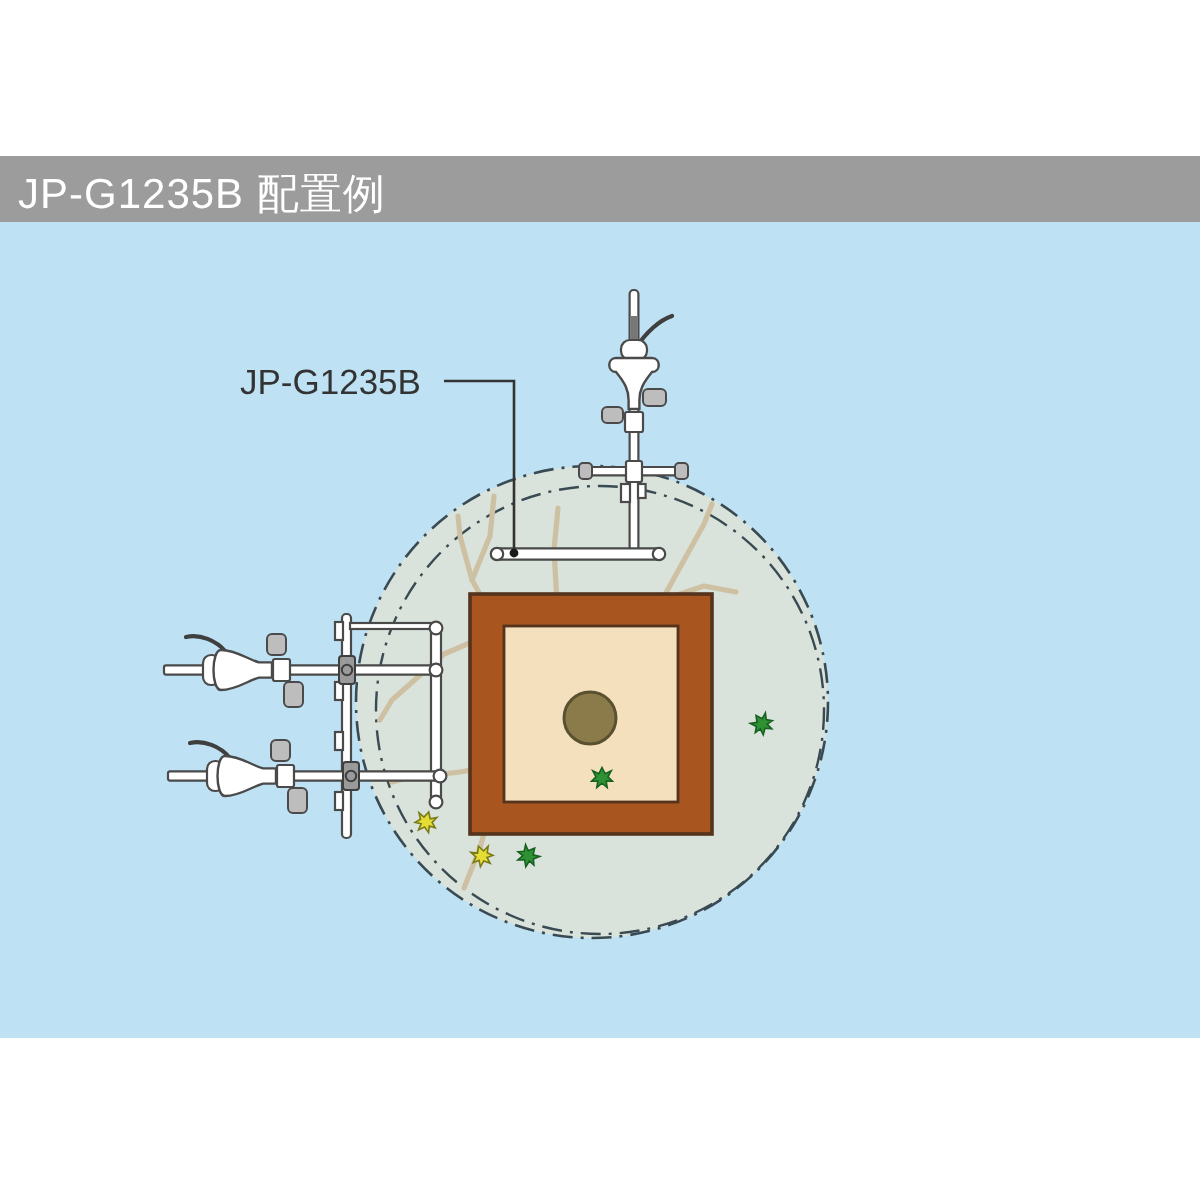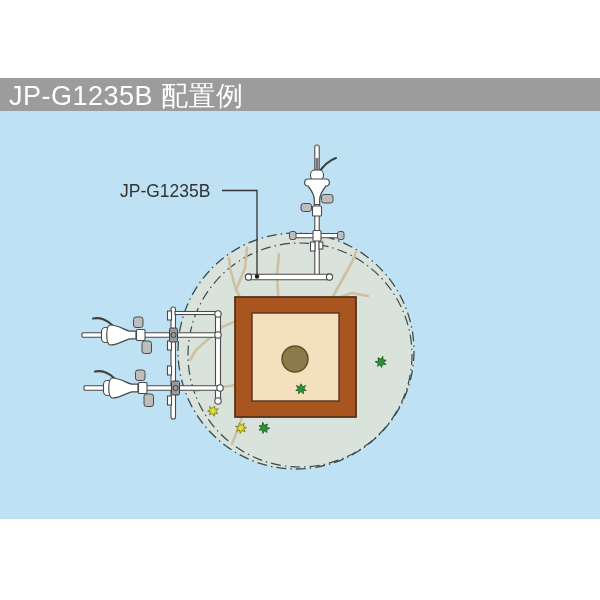--- a/index.html
+++ b/index.html
@@ -5,23 +5,23 @@
   html,body{margin:0;padding:0;}
   body{
     width:600px;height:600px;position:relative;overflow:hidden;
     background:var(--page-bg,#fff);
     font-family:"Liberation Sans","DejaVu Sans",sans-serif;
   }
   .header{
     position:absolute;left:0;top:78px;width:600px;height:33px;
     background:var(--header-bg,#9c9c9c);
     color:var(--header-text,#fff);
-    display:flex;align-items:flex-start;
+    display:flex;align-items:flex-end;
     padding-left:9px;box-sizing:border-box;
-    font-size:27px;letter-spacing:0.5px;
+    font-size:21px;letter-spacing:0.5px;
   }
   .panel{
     position:absolute;left:0;top:111px;width:600px;height:408px;
     background:var(--panel-bg,#bee2f4);
   }
   svg#diagram{position:absolute;left:0;top:111px;}
   
   .spray-fill{fill:var(--circle-fill,#d9e3db);stroke:var(--dash,#3a4a53);stroke-width:1.3;stroke-dasharray:10 4 1.5 4;}
   .spray-line{fill:none;stroke:var(--dash,#3a4a53);stroke-width:1.2;stroke-dasharray:10 4 1.5 4;}
   .branch{fill:none;stroke:var(--branch,#cec0a2);stroke-width:2.6;stroke-linecap:round;stroke-linejoin:round;}

